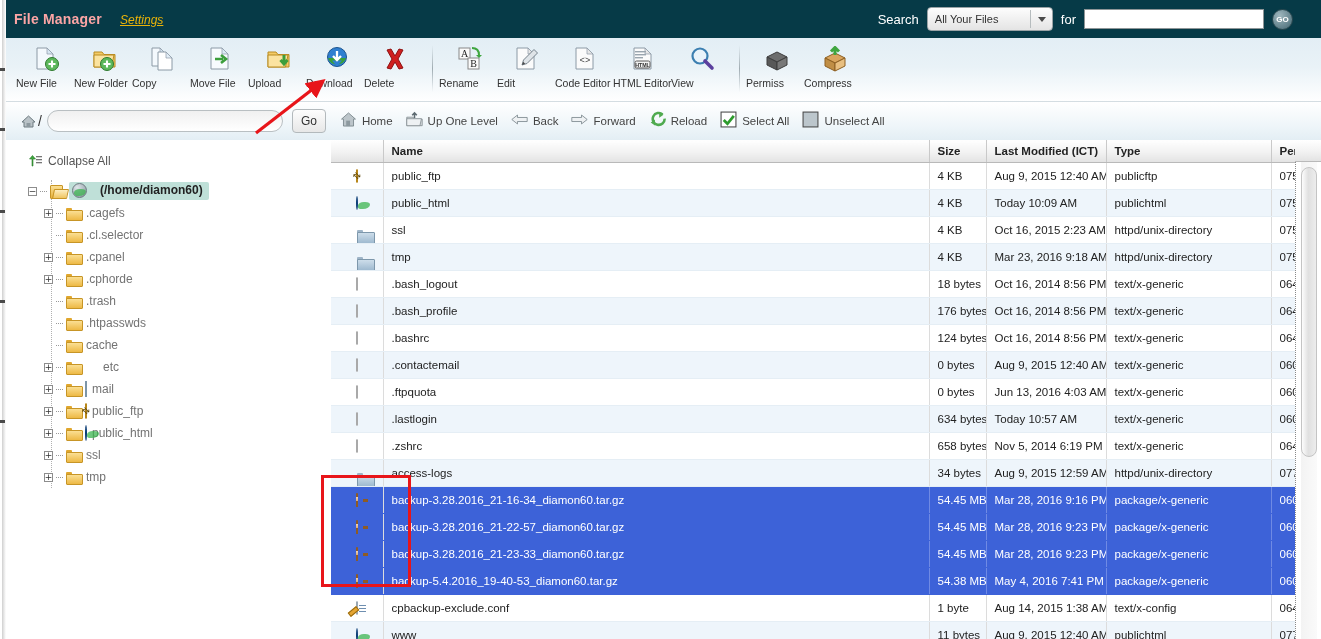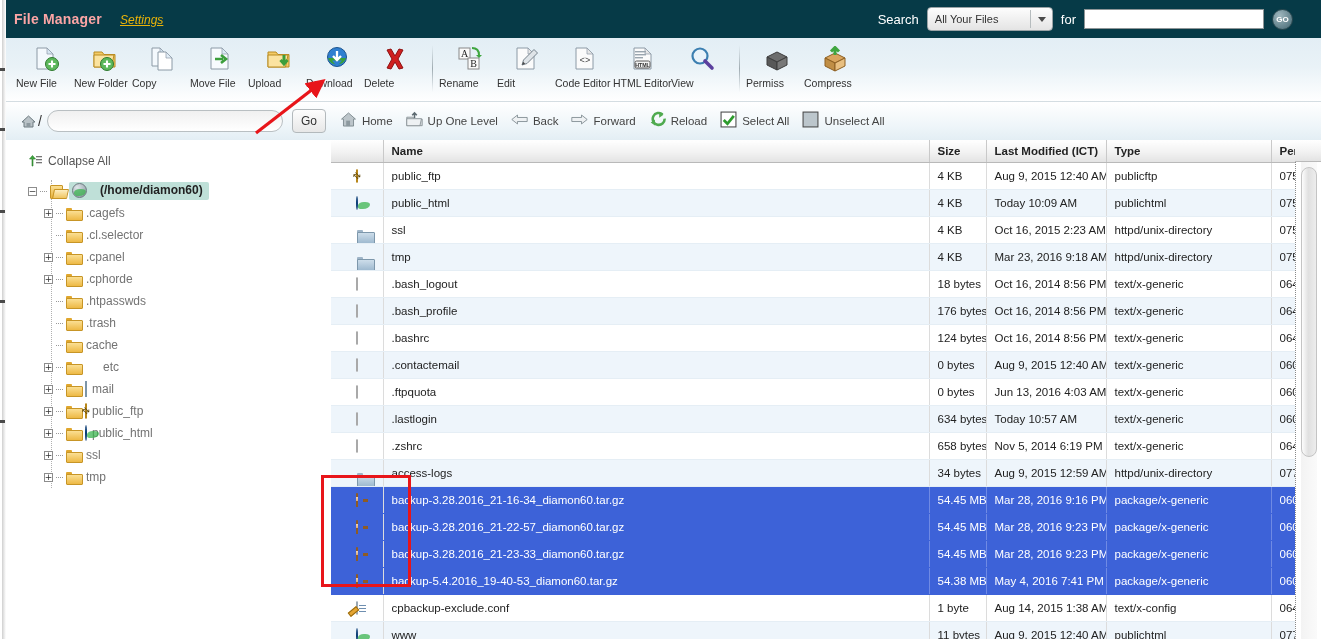--- a/index.html
+++ b/index.html
@@ -598,27 +598,27 @@
         <div class="tnode lvl2">
           <span class="expander">+</span>
           <span class="dots"></span>
           <span class="folder-ic"></span>
           <span class="tlabel" style="margin-left: 2px;">.cphorde</span>
         </div>
         <div class="tnode lvl2">
           <span class="expander blank"></span>
           <span class="dots"></span>
           <span class="folder-ic"></span>
+          <span class="tlabel" style="margin-left: 2px;">.trash</span>
+        </div>
+        <div class="tnode lvl2">
+          <span class="expander blank"></span>
+          <span class="dots"></span>
+          <span class="folder-ic"></span>
           <span class="tlabel" style="margin-left: 2px;">.htpasswds</span>
-        </div>
-        <div class="tnode lvl2">
-          <span class="expander blank"></span>
-          <span class="dots"></span>
-          <span class="folder-ic"></span>
-          <span class="tlabel" style="margin-left: 2px;">.trash</span>
         </div>
         <div class="tnode lvl2">
           <span class="expander blank"></span>
           <span class="dots"></span>
           <span class="folder-ic"></span>
           <span class="tlabel" style="margin-left: 2px;">cache</span>
         </div>
         <div class="tnode lvl2">
           <span class="expander">+</span>
           <span class="dots"></span>

